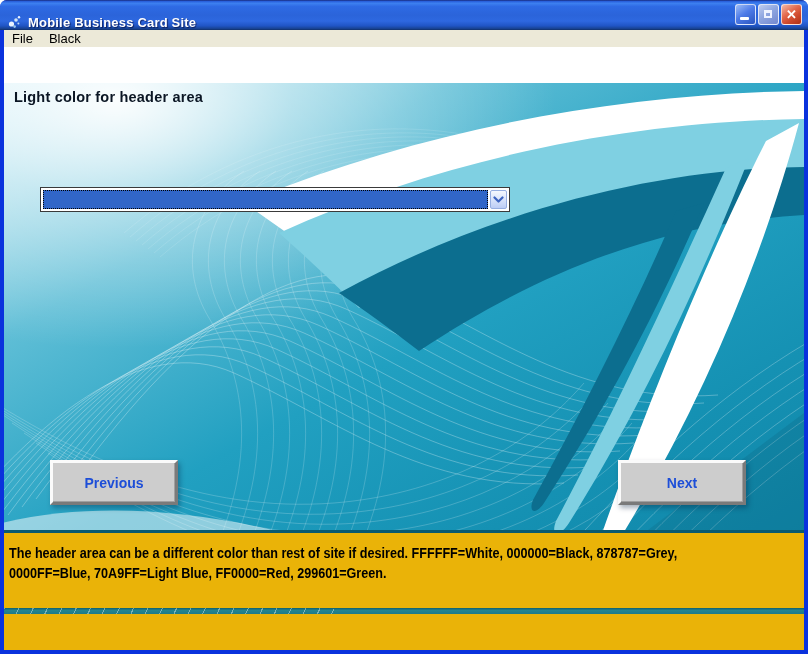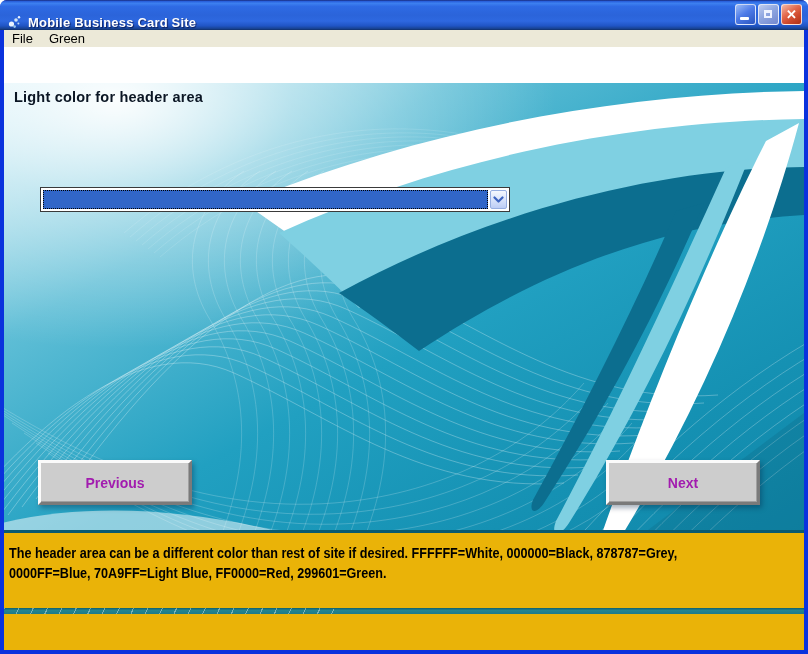--- a/index.html
+++ b/index.html
@@ -43,25 +43,25 @@
   
   .combo{position:absolute;left:36px;top:104px;width:470px;height:25px;background:#fff;
     border:1px solid #3a3a3a;box-sizing:border-box;display:flex;padding:2px;cursor:default;}
   .combo-sel{flex:1;background:#3166c8;border:1px dotted #000;margin-right:2px;
     font-size:12px;color:#fff;line-height:17px;padding:0 2px;overflow:hidden;white-space:nowrap;}
   .combo-btn{width:17px;border:1px solid #96aee0;border-radius:2px;position:relative;
     background:linear-gradient(180deg,#f4f8fe 0%,#dce6fb 45%,#bccdf5 100%);padding:0;}
   .combo-btn svg{position:absolute;left:2px;top:5px;}
 
   
-  .nav-btn{position:absolute;width:154px;height:45px;background:#cdcdcd;
+  .nav-btn{position:absolute;width:128px;height:45px;background:#cdcdcd;
     border:3px solid;border-color:#fbfbfb #7a7a7a #7a7a7a #fbfbfb;box-sizing:border-box;
-    font-family:"Liberation Sans",sans-serif;font-size:14px;font-weight:bold;color:#a21caf;
+    font-family:"Liberation Sans",sans-serif;font-size:14px;font-weight:bold;color:#1d4ed8;
     display:flex;align-items:center;justify-content:center;
-    box-shadow:2px 3px 5px rgba(0,30,60,.35), inset -1px -1px 0 #a0a0a0;cursor:default;}
+    box-shadow:2px 3px 5px rgba(0,30,60,.35), inset -1px -1px 0 #a0a0a0;cursor:default;margin-left:12px;}
   .nav-btn.prev{left:34px;top:377px;}
   .nav-btn.next{left:602px;top:377px;}
 
   
   .infobar{position:absolute;top:533px;left:4px;right:4px;bottom:4px;background:#eab308;}
   .info-text{position:absolute;left:5px;top:10px;font-weight:bold;font-size:14px;
     line-height:20px;color:#000;transform:scaleX(.9);transform-origin:left top;white-space:nowrap;}
   .tealbar{position:absolute;left:0;right:0;top:75px;height:6px;
     background:linear-gradient(180deg,#0f5e6e 0%,#24858f 40%,#1d7a8a 100%);}
   .tealbar-ticks{position:absolute;left:0;top:0;bottom:0;width:330px;opacity:.5;
@@ -89,21 +89,21 @@
         <span class="max-glyph"></span>
       </button>
       <button class="wbtn close">
         <span class="close-glyph">✕</span>
       </button>
     </div>
   </div>
 
   <div class="menubar">
     <span class="menu-item">File</span>
-    <span class="menu-item">Green</span>
+    <span class="menu-item">Black</span>
   </div>
 
   <div class="white-gap"></div>
 
   <div class="hero">
     <svg width="800" height="450" viewBox="0 0 800 450">
       <defs>
         <linearGradient id="bg" x1="0" y1="0" x2="1" y2="1">
           <stop offset="0" stop-color="#cfeef7"></stop>
           <stop offset="0.28" stop-color="#5fbed6"></stop>

